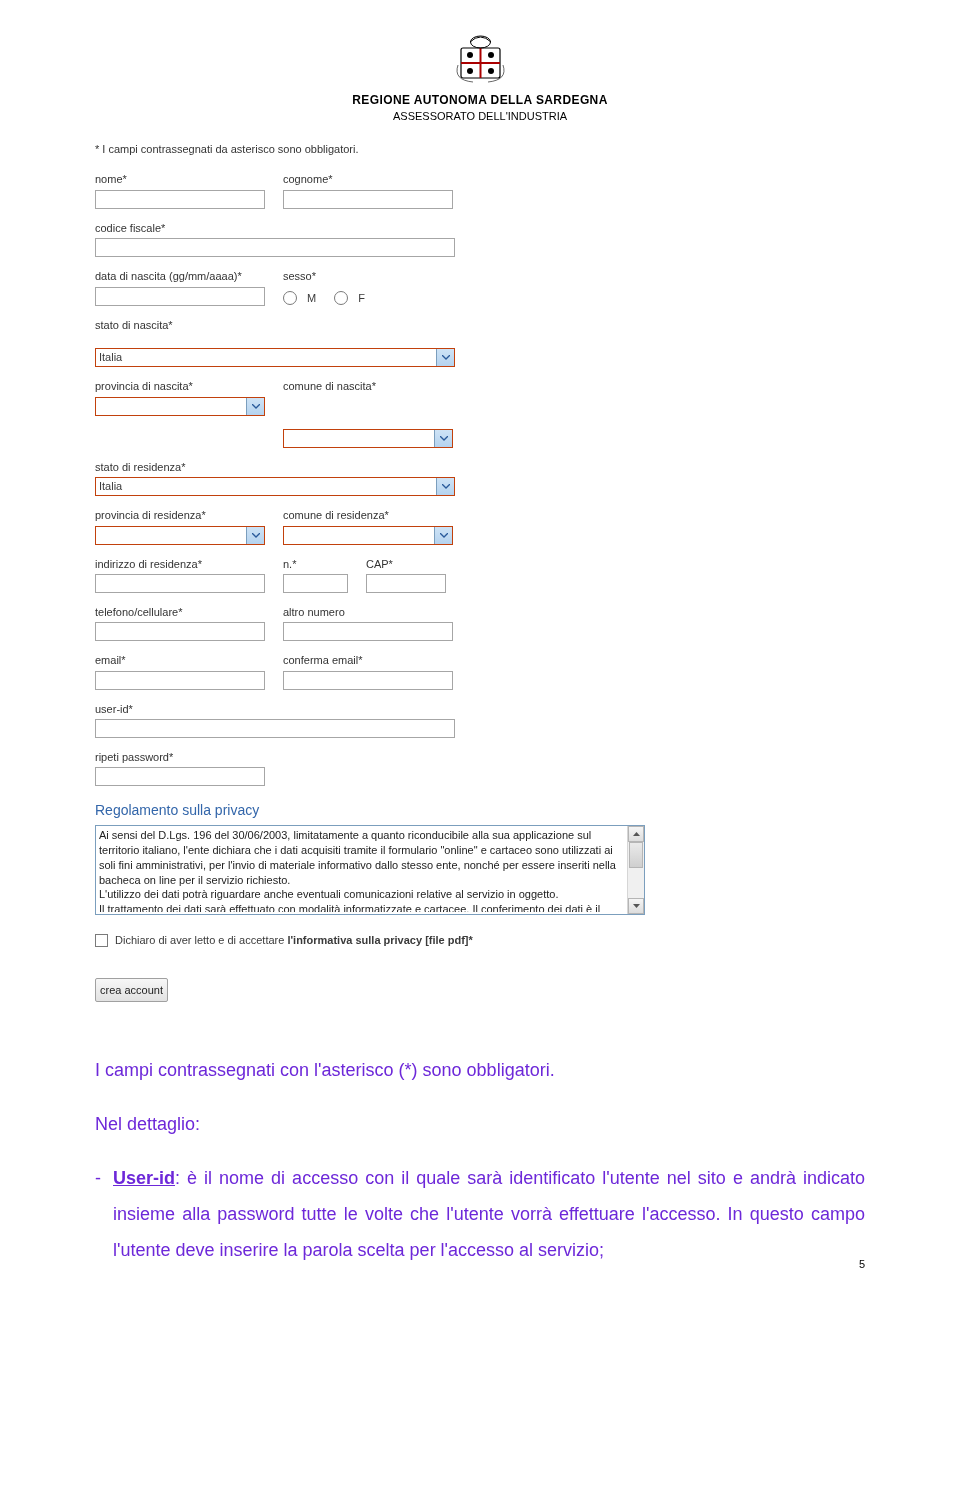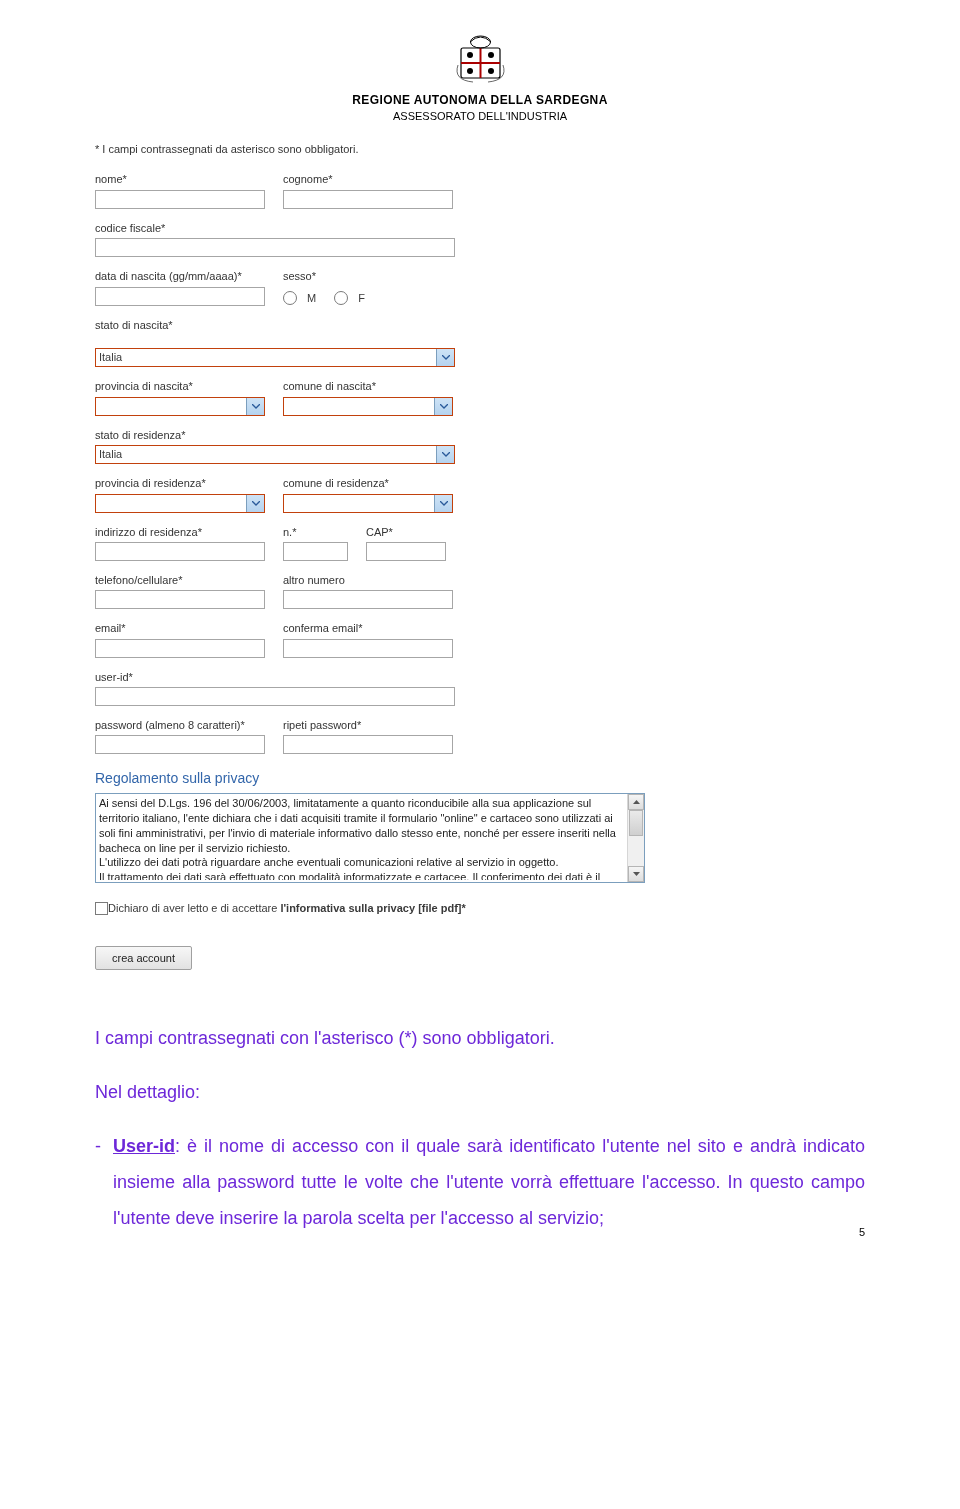--- a/index.html
+++ b/index.html
@@ -149,40 +149,40 @@
   .scrollbar .track { position: absolute; top:16px; bottom:16px; left:0; right:0; }
   .scrollbar .thumb {
     position: absolute; left:1px; right:1px; top:0; height:26px;
     background: linear-gradient(#eaeaea,#cfcfcf);
     border: 1px solid #b5b5b5;
     box-sizing: border-box;
   }
   .checkbox-row {
     display: flex;
     align-items: center;
-    gap: 0;
+    gap: 7px;
     margin-top: 18px;
   }
   .checkbox {
     width: 13px;
     height: 13px;
     border: 1px solid #7a7a7a;
     background: #fff;
     box-sizing: border-box;
   }
   .checkbox-text { font-size: 11px; }
   .checkbox-text b { font-weight: bold; }
   .submit-btn {
     margin-top: 30px;
     height: 22px;
     border: 1px solid #a0a0a0;
     background: linear-gradient(#f7f7f7,#e2e2e2);
     font-size: 11px;
     color: #222;
-    padding: 0 16px;
+    padding: 0 4px;
     display: inline-flex;
     align-items: center;
     border-radius: 2px;
   }
   .body-text {
     margin-top: 50px;
     font-family: Liberation Sans, sans-serif;
     font-size: 18px;
     color: #6d28d9;
     line-height: 2;
@@ -286,21 +286,21 @@
       <div class="field" style="width:170px;">
         <label>provincia di nascita*</label>
         <div class="select">
           <span class="arrow">
               <svg width="8" height="5">
                 <path d="M0 0 L4 4 L8 0" fill="none" stroke="#2a5a9a" stroke-width="1.3"></path>
               </svg>
             </span>
         </div>
       </div>
-      <div class="field" style="width:170px;">
+      <div class="field" style="width:170px;gap:32px;">
         <label>comune di nascita*</label>
         <div class="select">
           <span class="arrow">
               <svg width="8" height="5">
                 <path d="M0 0 L4 4 L8 0" fill="none" stroke="#2a5a9a" stroke-width="1.3"></path>
               </svg>
             </span>
         </div>
       </div>
     </div>
@@ -380,24 +380,20 @@
     </div>
 
     <div class="row">
       <div class="field" style="width:360px;">
         <label>user-id*</label>
         <div class="input"></div>
       </div>
     </div>
 
     <div class="row">
-      <div class="field" style="width:170px;">
-        <label>password (almeno 8 caratteri)*</label>
-        <div class="input"></div>
-      </div>
       <div class="field" style="width:170px;">
         <label>ripeti password*</label>
         <div class="input"></div>
       </div>
     </div>
 
     <div class="privacy-title">Regolamento sulla privacy</div>
     <div class="privacy-box">
       <div class="content" style="white-space:pre-line;">Ai sensi del D.Lgs. 196 del 30/06/2003, limitatamente a quanto riconducibile alla sua applicazione sul territorio italiano, l'ente dichiara che i dati acquisiti tramite il formulario "online" e cartaceo sono utilizzati ai soli fini amministrativi, per l'invio di materiale informativo dallo stesso ente, nonché per essere inseriti nella bacheca on line per il servizio richiesto.
 L'utilizzo dei dati potrà riguardare anche eventuali comunicazioni relative al servizio in oggetto.

